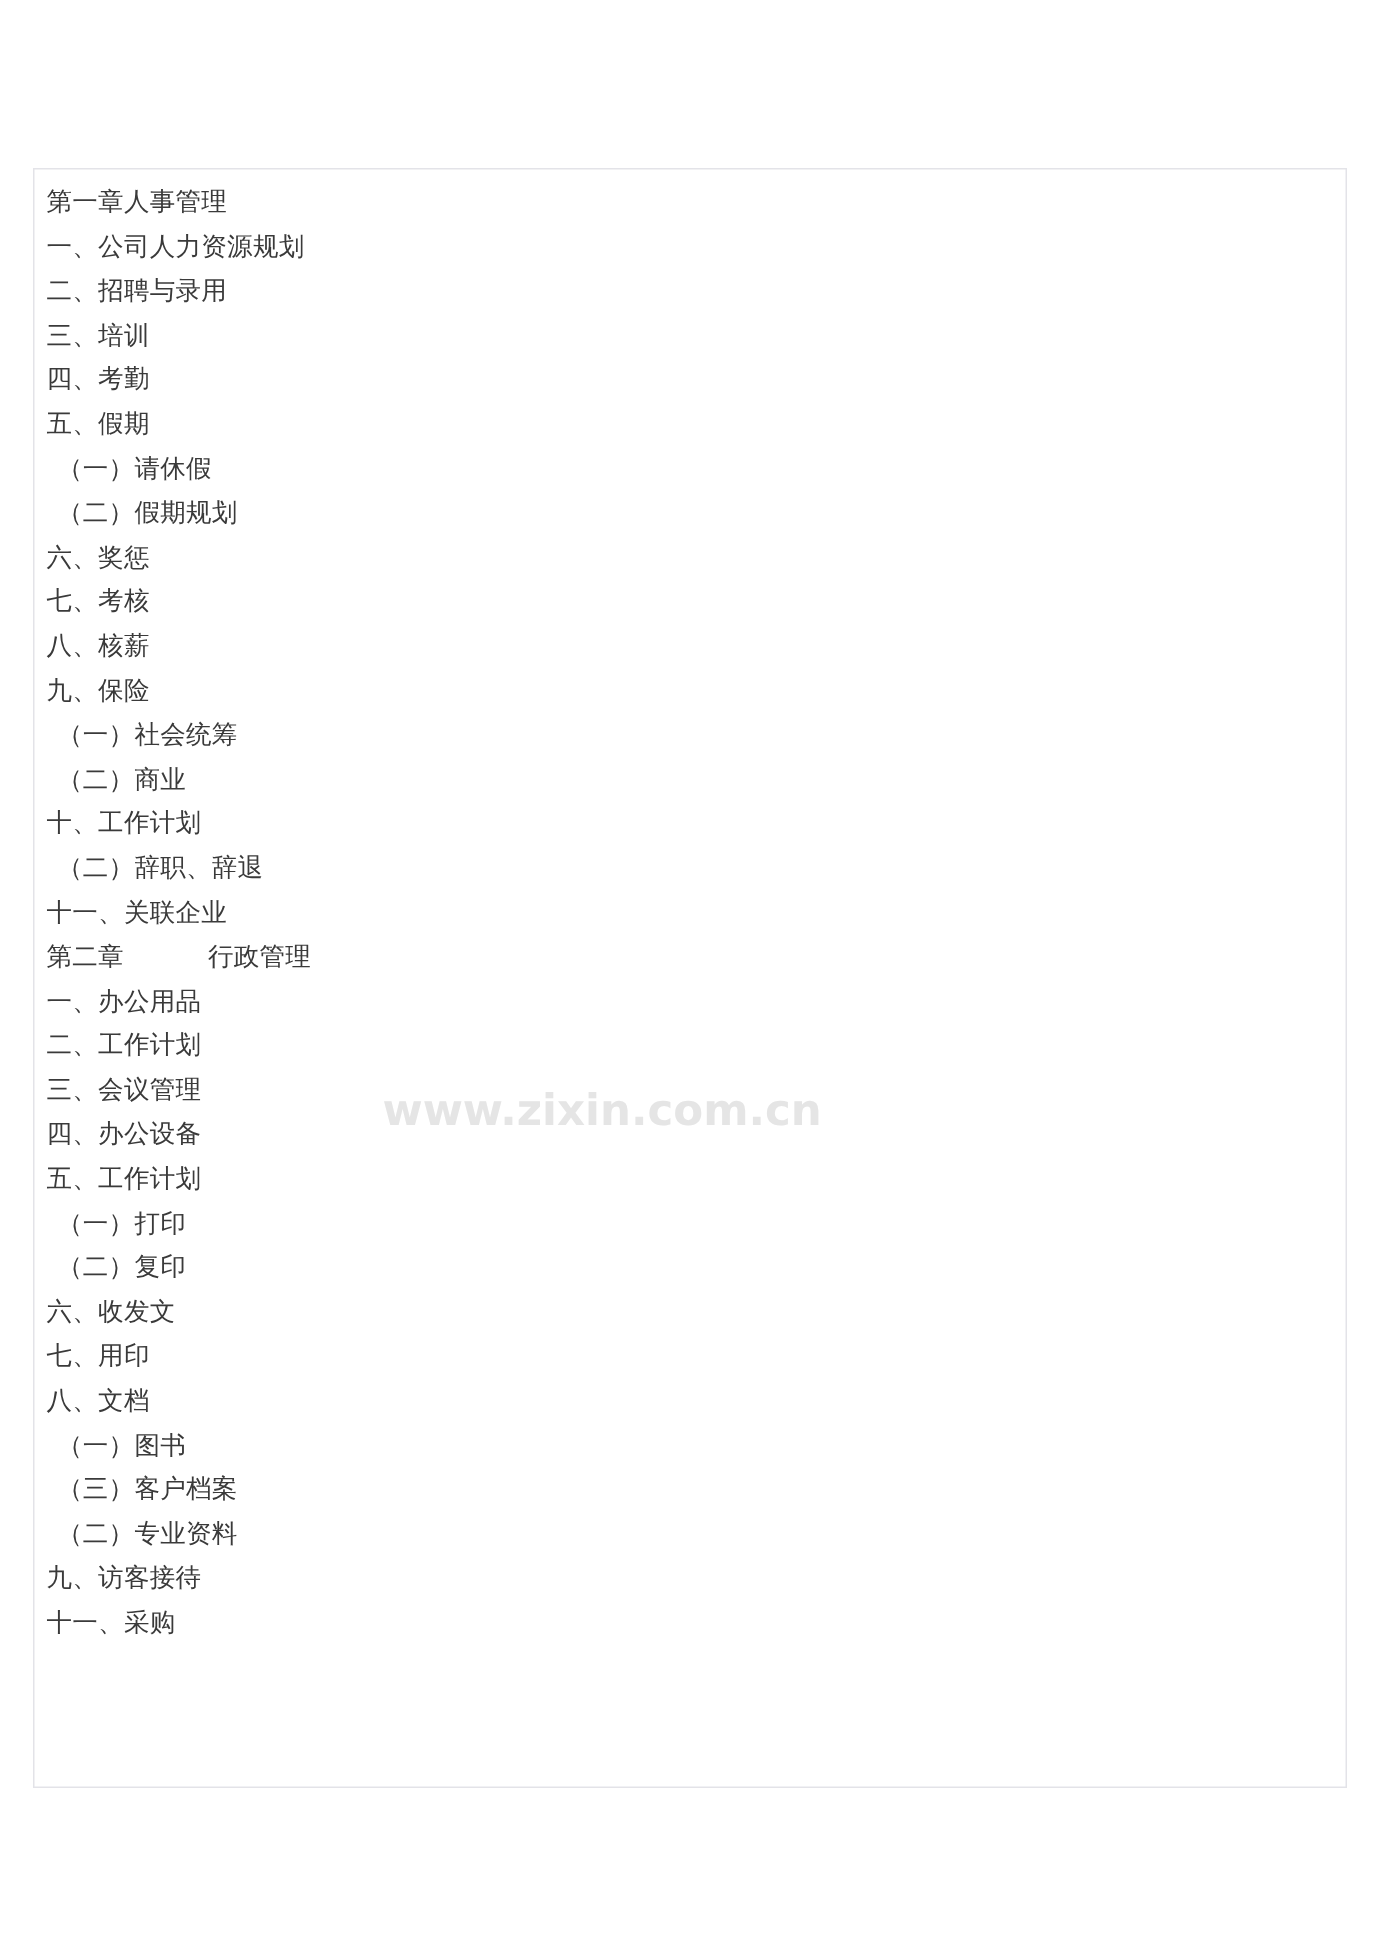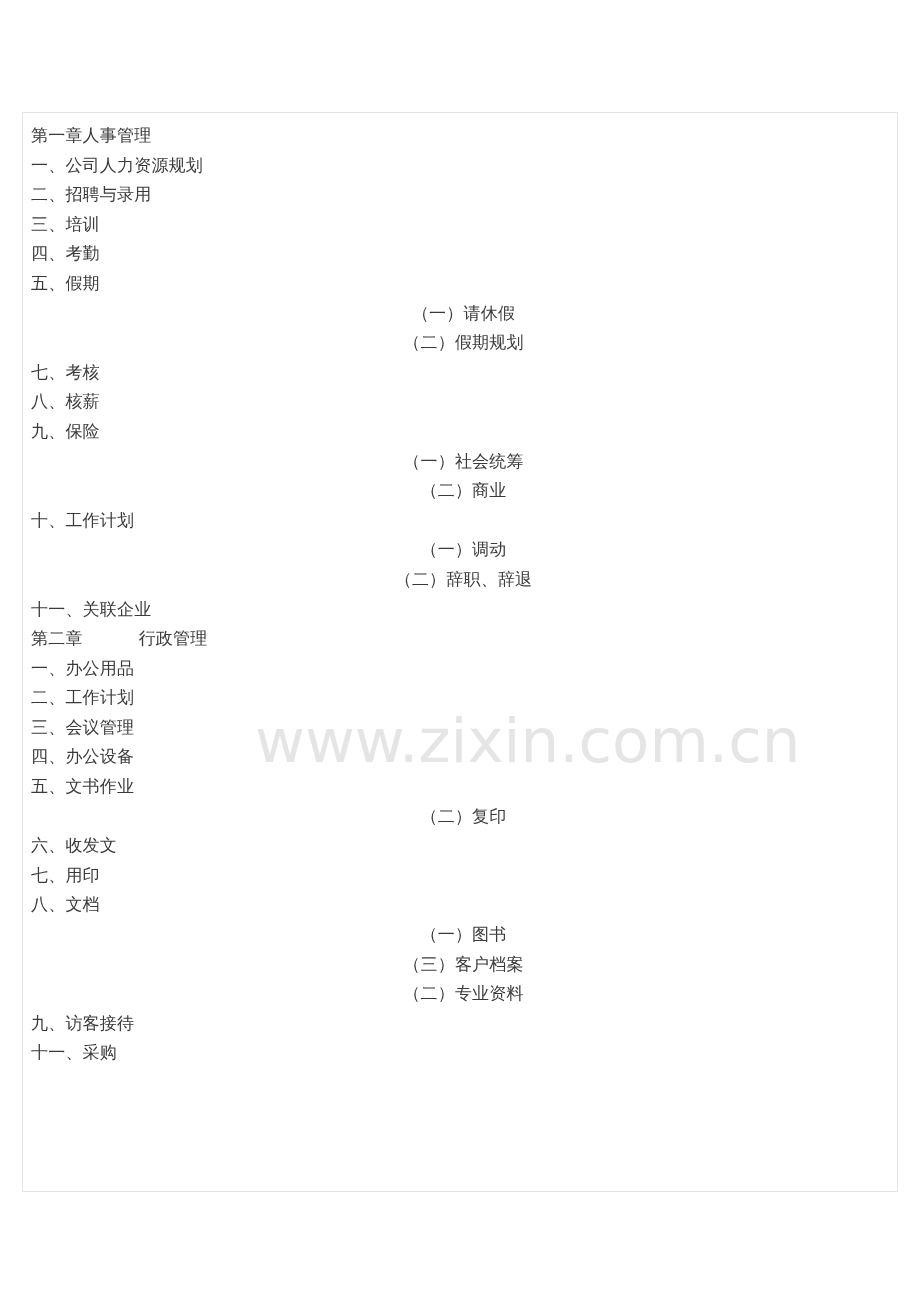--- a/index.html
+++ b/index.html
@@ -26,27 +26,28 @@
     box-sizing: border-box;
     background: #ffffff;
   }
 
   
   #watermark {
     position: absolute;
     left: 232px;
     top: 605px;
     font-family: "DejaVu Sans", sans-serif;
-    font-size: 61px;
+    font-size: 29px;
     line-height: 45px;
     letter-spacing: 0px;
     color: #e5e5e5;
     white-space: nowrap;
     z-index: 1;
     user-select: none;
+    font-weight: bold;
   }
 
   
   #toc {
     position: absolute;
     left: 8px;
     top: 8px;
     right: 8px;
     z-index: 2;
   }
@@ -57,21 +58,20 @@
     line-height: 29.6px;
     height: 29.6px;
     white-space: pre;
     letter-spacing: 0.2px;
   }
   .line.lvl1 {
     padding-left: 0px;
   }
   .line.lvl2 {
     padding-left: 7px;
-    text-align: center;
   }
   .line.chapter {
     padding-left: 0px;
   }
 </style>
 </head>
 <body>
 
 <div id="page-frame">
 
@@ -79,35 +79,36 @@
 
   <div id="toc">
       <div class="line chapter">第一章人事管理</div>
       <div class="line lvl1">一、公司人力资源规划</div>
       <div class="line lvl1">二、招聘与录用</div>
       <div class="line lvl1">三、培训</div>
       <div class="line lvl1">四、考勤</div>
       <div class="line lvl1">五、假期</div>
       <div class="line lvl2">（一）请休假</div>
       <div class="line lvl2">（二）假期规划</div>
+      <div class="line lvl1">六、奖惩</div>
       <div class="line lvl1">七、考核</div>
       <div class="line lvl1">八、核薪</div>
       <div class="line lvl1">九、保险</div>
       <div class="line lvl2">（一）社会统筹</div>
       <div class="line lvl2">（二）商业</div>
       <div class="line lvl1">十、工作计划</div>
-      <div class="line lvl2">（一）调动</div>
       <div class="line lvl2">（二）辞职、辞退</div>
       <div class="line lvl1">十一、关联企业</div>
       <div class="line chapter">第二章          行政管理</div>
       <div class="line lvl1">一、办公用品</div>
       <div class="line lvl1">二、工作计划</div>
       <div class="line lvl1">三、会议管理</div>
       <div class="line lvl1">四、办公设备</div>
-      <div class="line lvl1">五、文书作业</div>
+      <div class="line lvl1">五、工作计划</div>
+      <div class="line lvl2">（一）打印</div>
       <div class="line lvl2">（二）复印</div>
       <div class="line lvl1">六、收发文</div>
       <div class="line lvl1">七、用印</div>
       <div class="line lvl1">八、文档</div>
       <div class="line lvl2">（一）图书</div>
       <div class="line lvl2">（三）客户档案</div>
       <div class="line lvl2">（二）专业资料</div>
       <div class="line lvl1">九、访客接待</div>
       <div class="line lvl1">十一、采购</div>
     </div>

